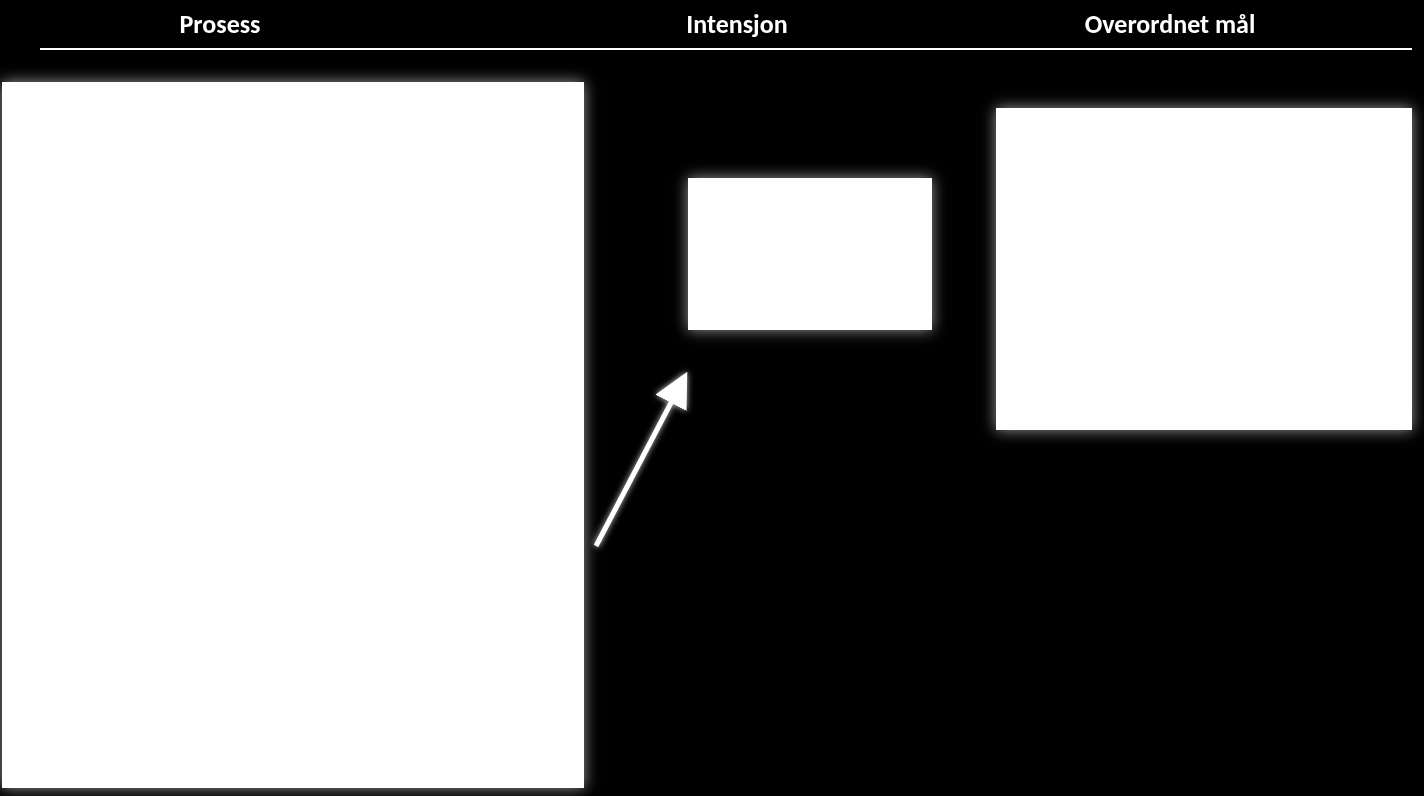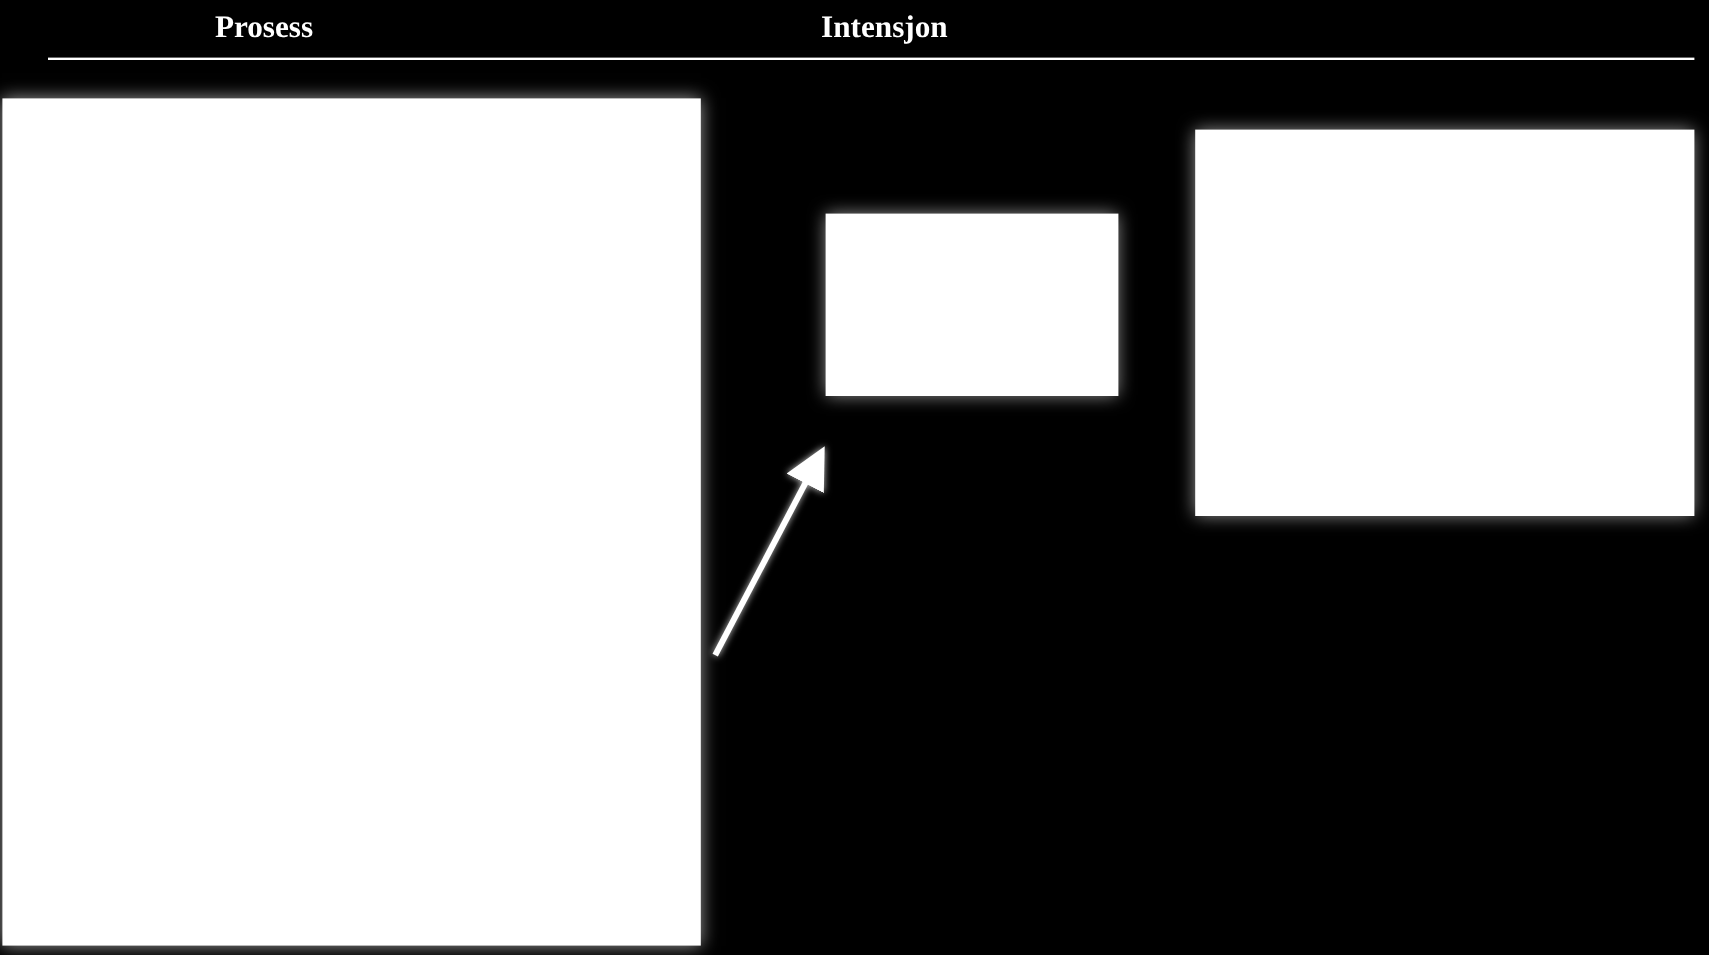--- a/index.html
+++ b/index.html
@@ -1,31 +1,32 @@
 <!DOCTYPE html>
 <html><head>
 <meta charset="utf-8">
 <style>
   * { box-sizing: border-box; margin: 0; padding: 0; }
   html, body { width: 1424px; height: 796px; background: #000; font-family: Calibri, Arial, sans-serif; overflow: hidden; }
   .stage { position: relative; width: 1424px; height: 796px; }
-  .col-header { position: absolute; top: 8px; color: #fff; font-size: 26px; font-weight: 700; text-align: center; font-family: Liberation Serif, serif; }
+  .col-header { position: absolute; top: 8px; color: #fff; font-size: 26px; font-weight: 700; text-align: center; }
   .hr { position: absolute; left: 40px; right: 12px; top: 48px; height: 0; border-top: 2px solid #fff; }
   .box { position: absolute; background: #fff; box-shadow: 0 0 14px rgba(255,255,255,0.6); }
   svg.arrows { position: absolute; inset: 0; width: 1424px; height: 796px; pointer-events: none; }
 </style>
 </head>
 <body>
 
 <div class="stage">
 
   <div class="col-header" style="left:90px;width:260px;">Prosess</div>
 
   <div class="col-header" style="left:617px;width:240px;">Intensjon</div>
 
+  <div class="col-header" style="left:1000px;width:340px;">Overordnet mål</div>
 
   <div class="hr"></div>
 
   <div class="box" style="left:2px;top:82px;width:582px;height:706px;"></div>
 
   <div class="box" style="left:688px;top:178px;width:244px;height:152px;"></div>
 
   <div class="box" style="left:996px;top:108px;width:416px;height:322px;"></div>
 
   <svg class="arrows" viewBox="0 0 1424 796">

